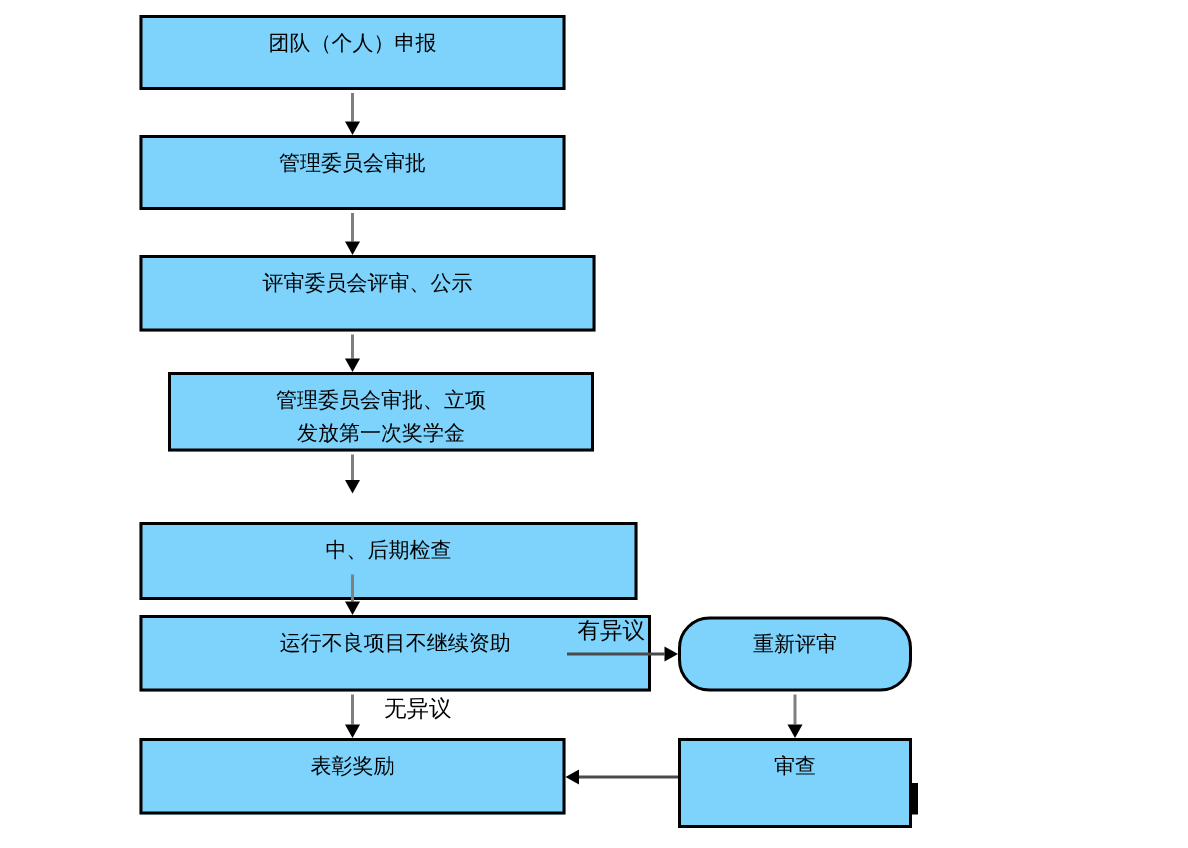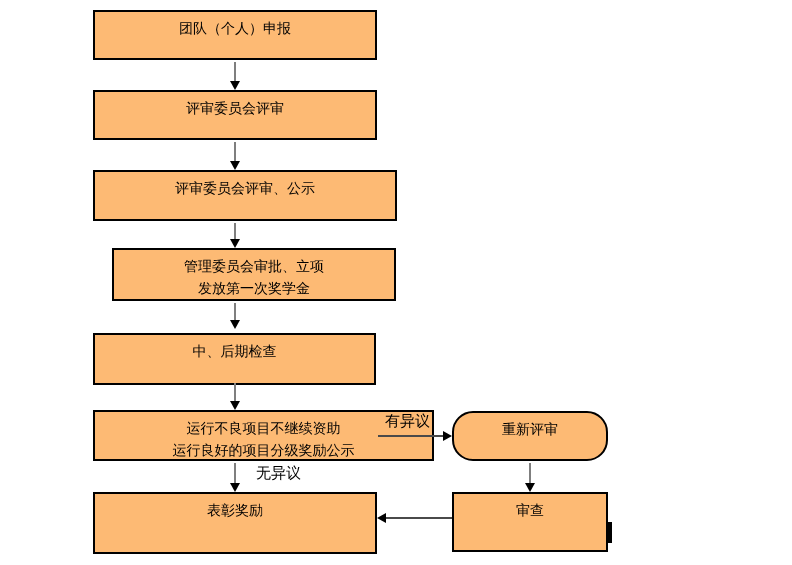--- a/index.html
+++ b/index.html
@@ -12,21 +12,21 @@
     width: 792px;
     height: 565px;
     background: #ffffff;
     font-family: "Liberation Sans", sans-serif;
     color: #000000;
     overflow: hidden;
   }
   .box {
     position: absolute;
     border: 2px solid #000000;
-    background: #fdba74;
+    background: #7dd3fc;
     box-sizing: border-box;
     padding-top: 5px;
   }
   .bline {
     height: 22px;
     line-height: 22px;
     text-align: center;
     font-size: 14px;
     white-space: nowrap;
     color: #000000;
@@ -77,42 +77,41 @@
 </head>
 <body>
 
 <div id="canvas">
 
   <div class="box" style="left:93px; top:10px; width:284px; height:50px;">
     <div class="bline">团队（个人）申报</div>
   </div>
 
   <div class="box" style="left:93px; top:90px; width:284px; height:50px;">
-    <div class="bline">评审委员会评审</div>
+    <div class="bline">管理委员会审批</div>
   </div>
 
   <div class="box" style="left:93px; top:170px; width:304px; height:51px;">
     <div class="bline">评审委员会评审、公示</div>
   </div>
 
   <div class="box" style="left:93px; top:248px; width:284px; height:53px;margin-left:19px;">
     <div class="bline">管理委员会审批、立项</div>
     <div class="bline">发放第一次奖学金</div>
   </div>
 
-  <div class="box" style="left:93px; top:333px; width:283px; height:52px;">
+  <div class="box" style="left:93px; top:348px; width:332px; height:52px;">
     <div class="bline">中、后期检查</div>
   </div>
 
   <div class="box" style="left:93px; top:410px; width:341px; height:51px;">
     <div class="bline">运行不良项目不继续资助</div>
-    <div class="bline">运行良好的项目分级奖励公示</div>
   </div>
 
-  <div class="box" style="left:93px; top:492px; width:284px; height:62px;">
+  <div class="box" style="left:93px; top:492px; width:284px; height:51px;">
     <div class="bline">表彰奖励</div>
   </div>
 
   <div class="box" style="left:452px; top:411px; width:156px; height:50px;border-radius:21px;">
     <div class="bline">重新评审</div>
   </div>
 
   <div class="box" style="left:452px; top:492px; width:156px; height:60px;">
     <div class="bline">审查</div>
   </div>

